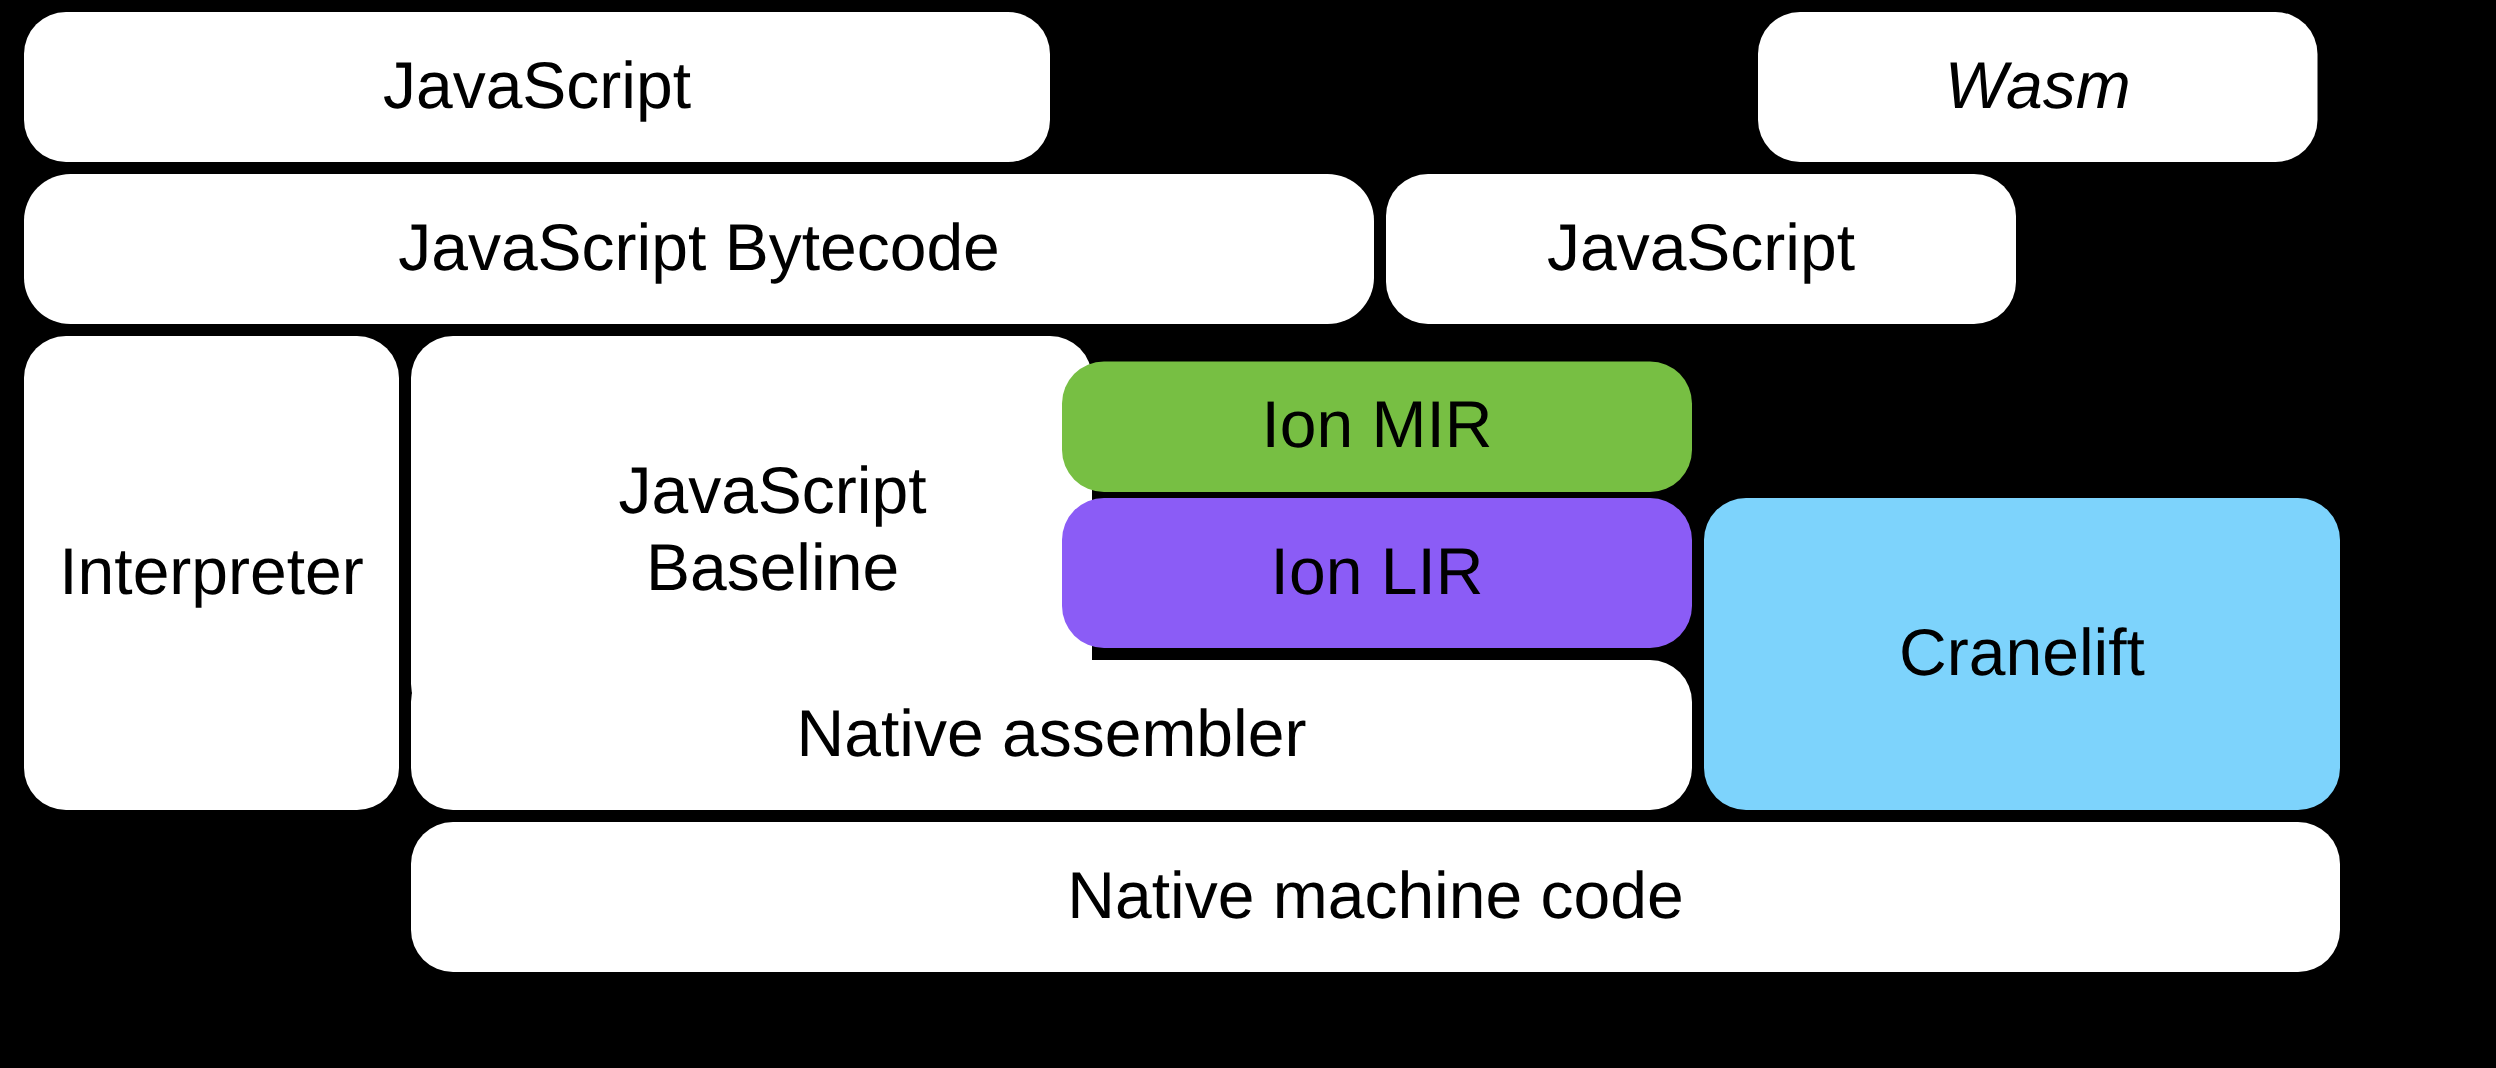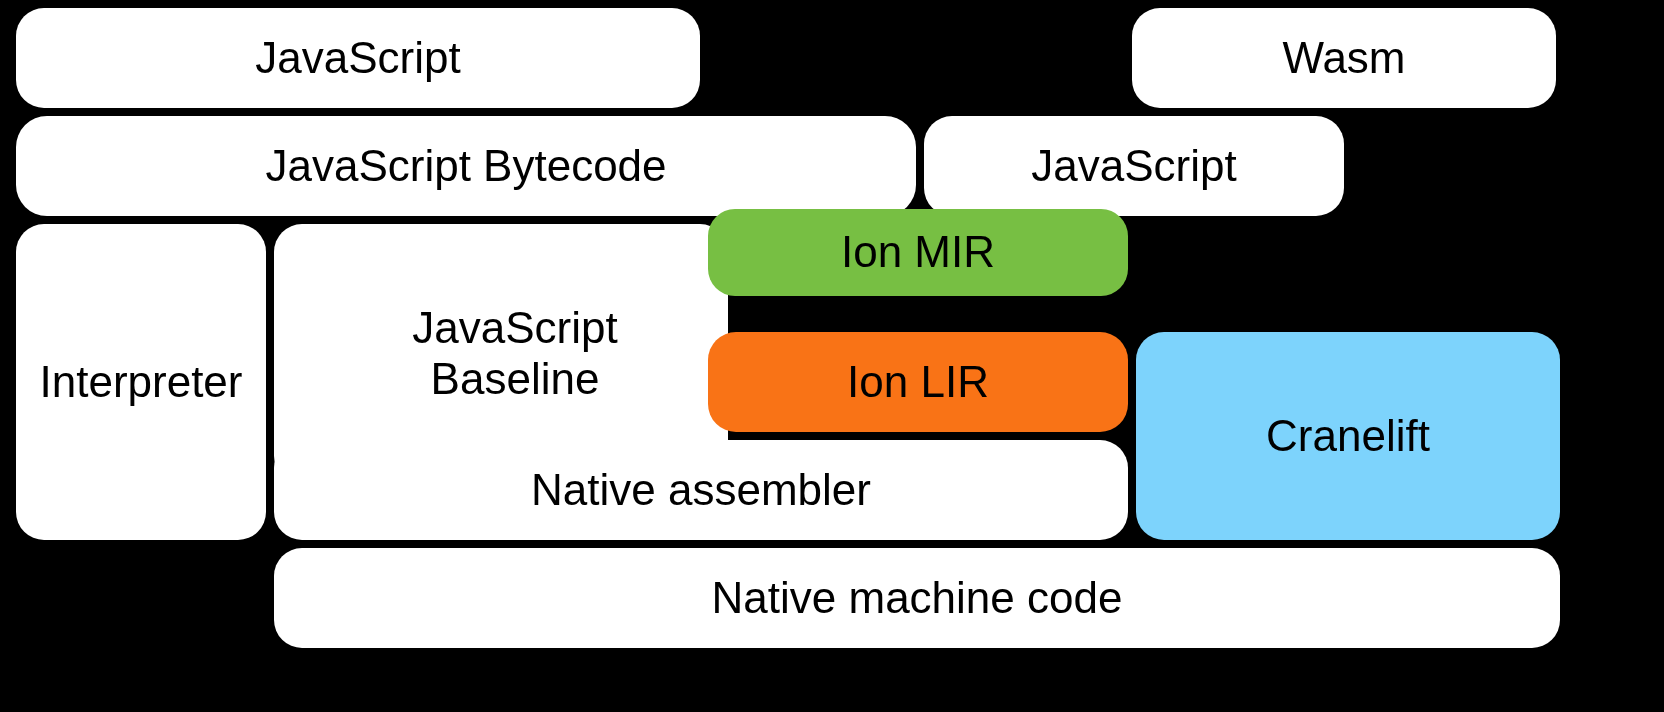--- a/index.html
+++ b/index.html
@@ -26,26 +26,26 @@
     font-size: 44px;
     line-height: 1.15;
     text-align: center;
   }
   .label {
     display: inline-block;
   }
   
   .n-javascript   { left: 16px;   top: 8px;   width: 684px;  height: 100px; }
   .n-asmjs        { left: 708px;  top: 8px;   width: 420px;  height: 100px; }
-  .n-wasm         { left: 1132px; top: 8px;   width: 424px;  height: 100px; }
+  .n-wasm         { left: 1172px; top: 8px;   width: 373px;  height: 100px; font-style: italic; }
   .n-bytecode     { left: 16px;   top: 116px; width: 900px;  height: 100px; border-radius: 31px; }
   .n-baldrmonkey  { left: 924px;  top: 116px; width: 420px;  height: 100px; }
   .n-interpreter  { left: 16px;   top: 224px; width: 250px;  height: 316px; }
   .n-baseline     { left: 274px;  top: 224px; width: 426px;  height: 260px; padding-left: 28px; }
-  .n-ionmir       { left: 708px;  top: 209px; width: 420px;  height: 87px; border-radius: 27px; }
+  .n-ionmir       { left: 708px;  top: 241px; width: 420px;  height: 87px; }
   .n-ionlir       { left: 708px;  top: 332px; width: 420px;  height: 100px; }
   .n-cranelift    { left: 1136px; top: 332px; width: 424px;  height: 208px; }
   .n-macroasm     { left: 274px;  top: 440px; width: 854px;  height: 100px; }
   .n-native       { left: 274px;  top: 548px; width: 1286px; height: 100px; }
   
   .n-baseline .label { max-width: 280px; }
 </style>
 </head>
 <body>
 
@@ -73,21 +73,21 @@
   </div>
 
   <div class="node n-baseline">
     <span class="label">JavaScript Baseline</span>
   </div>
 
   <div class="node n-ionmir" style="background-color: rgb(119, 191, 67);">
     <span class="label">Ion MIR</span>
   </div>
 
-  <div class="node n-ionlir" style="background-color: #f97316;">
+  <div class="node n-ionlir" style="background-color: #8b5cf6;">
     <span class="label">Ion LIR</span>
   </div>
 
   <div class="node n-cranelift" style="background-color: #7dd3fc;">
     <span class="label">Cranelift</span>
   </div>
 
   <div class="node n-macroasm">
     <span class="label">Native assembler</span>
   </div>

